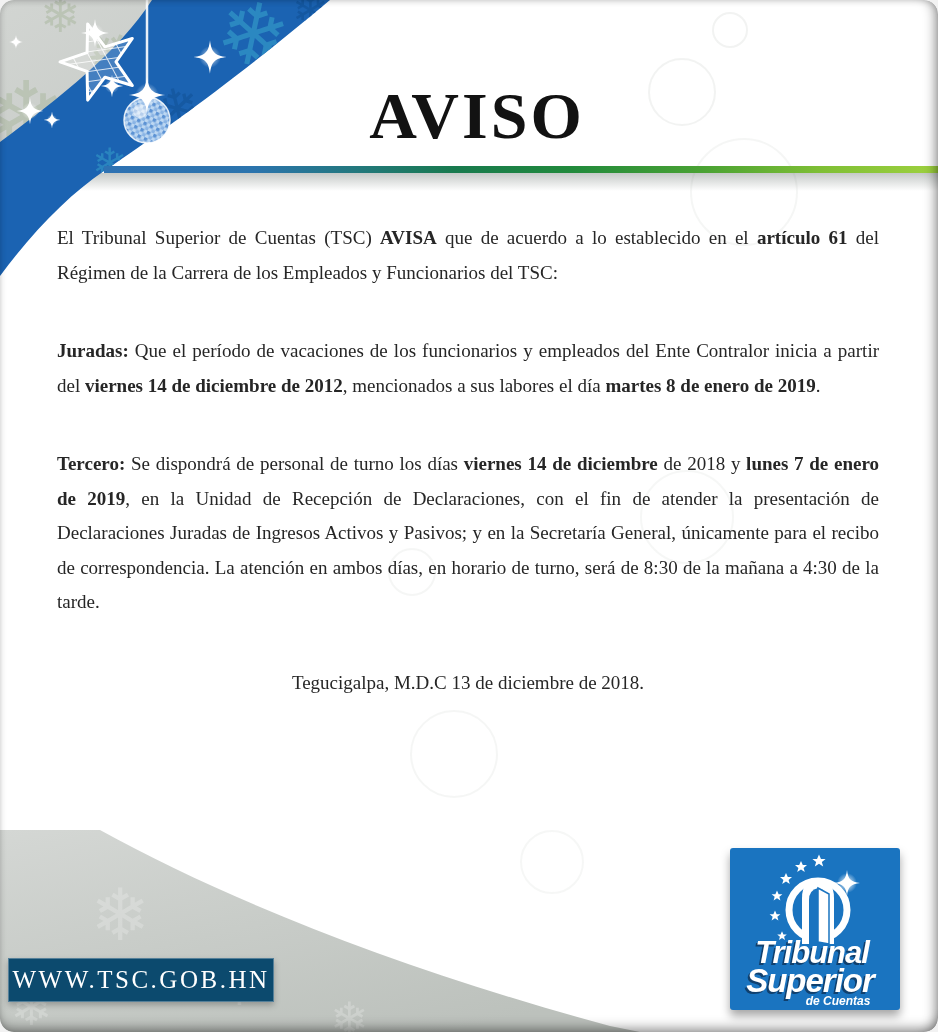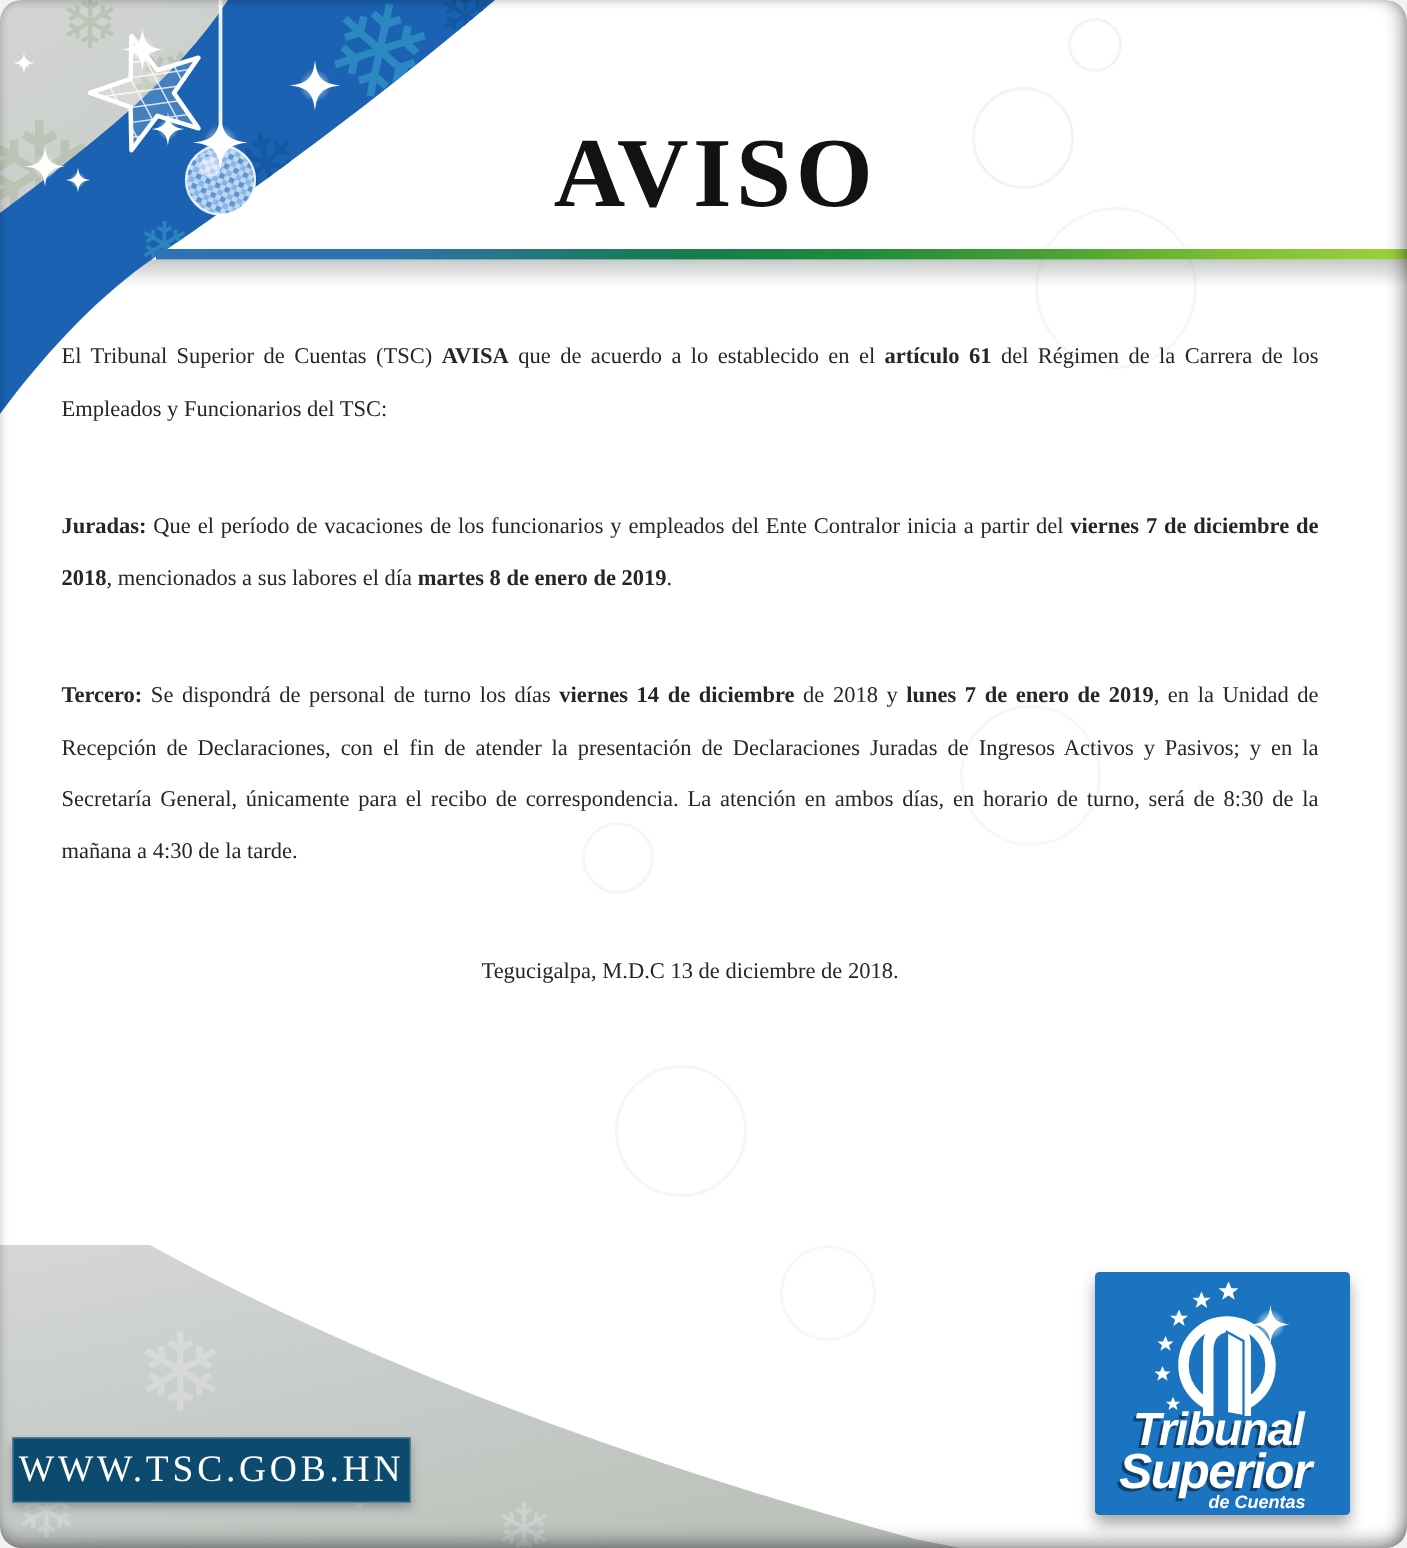--- a/index.html
+++ b/index.html
@@ -17,22 +17,22 @@
   .divider-line{position:absolute;top:166px;left:104px;right:0;height:7px;z-index:6;
     background:linear-gradient(to right,#2e72b3 0%,#2b74ad 18%,#23787e 30%,#187a4e 42%,#218a3c 56%,#4aa233 72%,#7fbf35 86%,#9ed13f 100%);}
   .divider-shadow{position:absolute;top:173px;left:0;right:0;height:18px;z-index:2;
     background:linear-gradient(to bottom,rgba(110,120,115,.40),rgba(255,255,255,0));}
   .top-deco{position:absolute;top:0;left:0;z-index:4;}
   .bottom-deco{position:absolute;bottom:0;left:0;z-index:3;}
   
   .title{position:absolute;top:78px;left:0;right:0;text-align:center;z-index:5;
     font-size:66px;font-weight:bold;letter-spacing:3px;color:#121212;padding-left:16px;}
   
-  .body-text{position:absolute;top:221px;left:41px;right:59px;z-index:5;
-    font-size:15px;line-height:34.5px;color:#262626;text-align:justify;}
+  .body-text{position:absolute;top:221px;left:57px;right:59px;z-index:5;
+    font-size:19px;line-height:34.5px;color:#262626;text-align:justify;}
   .body-text p{margin:0 0 44px 0;}
   .body-text .b{font-weight:bold;}
   .dateline{text-align:center;margin-top:46px;color:#262626;}
   
   .url-bar{position:absolute;left:8px;bottom:30px;width:266px;height:44px;z-index:7;
     background:#0c4a6e;border:1px solid rgba(255,255,255,.30);box-sizing:border-box;
     color:#ffffff;font-size:25px;letter-spacing:2.5px;text-align:center;line-height:42px;
     box-shadow:0 3px 6px rgba(0,0,0,.25);}
   
   .logo-box{position:absolute;right:38px;bottom:22px;width:170px;height:162px;z-index:7;
@@ -136,21 +136,21 @@
         <use href="#sparkle4" transform="translate(147,95) scale(1.3)"></use>
         <use href="#sparkle4" transform="translate(112,86) scale(0.8)"></use>
         <use href="#sparkle4" transform="translate(16,42) scale(0.5)"></use>
       </g>
     </svg>
 
     <div class="title">AVISO</div>
 
     <div class="body-text">
       <p><span>El Tribunal Superior de Cuentas (TSC) </span><span class="b">AVISA</span><span> que de acuerdo a lo establecido en el </span><span class="b">artículo 61</span><span> del Régimen de la Carrera de los Empleados y Funcionarios del TSC:</span></p>
-      <p><span class="b">Juradas:</span><span> Que el período de vacaciones de los funcionarios y empleados del Ente Contralor inicia a partir del </span><span class="b">viernes 7 de diciembre de 2018</span><span>, mencionados a sus labores el día </span><span class="b">martes 8 de enero de 2019</span><span>.</span></p>
+      <p><span class="b">Juradas:</span><span> Que el período de vacaciones de los funcionarios y empleados del Ente Contralor inicia a partir del </span><span class="b">viernes 14 de diciembre de 2012</span><span>, mencionados a sus labores el día </span><span class="b">martes 8 de enero de 2019</span><span>.</span></p>
       <p><span class="b">Tercero:</span><span> Se dispondrá de personal de turno los días </span><span class="b">viernes 14 de diciembre</span><span> de 2018 y </span><span class="b">lunes 7 de enero de 2019</span><span>, en la Unidad de Recepción de Declaraciones, con el fin de atender la presentación de Declaraciones Juradas de Ingresos Activos y Pasivos; y en la Secretaría General, únicamente para el recibo de correspondencia. La atención en ambos días, en horario de turno, será de 8:30 de la mañana a 4:30 de la tarde.</span></p>
       <div class="dateline">Tegucigalpa, M.D.C 13 de diciembre de 2018.</div>
     </div>
 
     <svg class="bottom-deco" width="938" height="202" viewBox="0 0 202 -0 938 202" style="left:0;">
       <defs>
         <linearGradient id="silverGrad2" x1="0" y1="0" x2="0.7" y2="1">
           <stop offset="0" stop-color="#d4d7d4"></stop>
             <stop offset="1" stop-color="#bcc1bc"></stop>
         </linearGradient>

